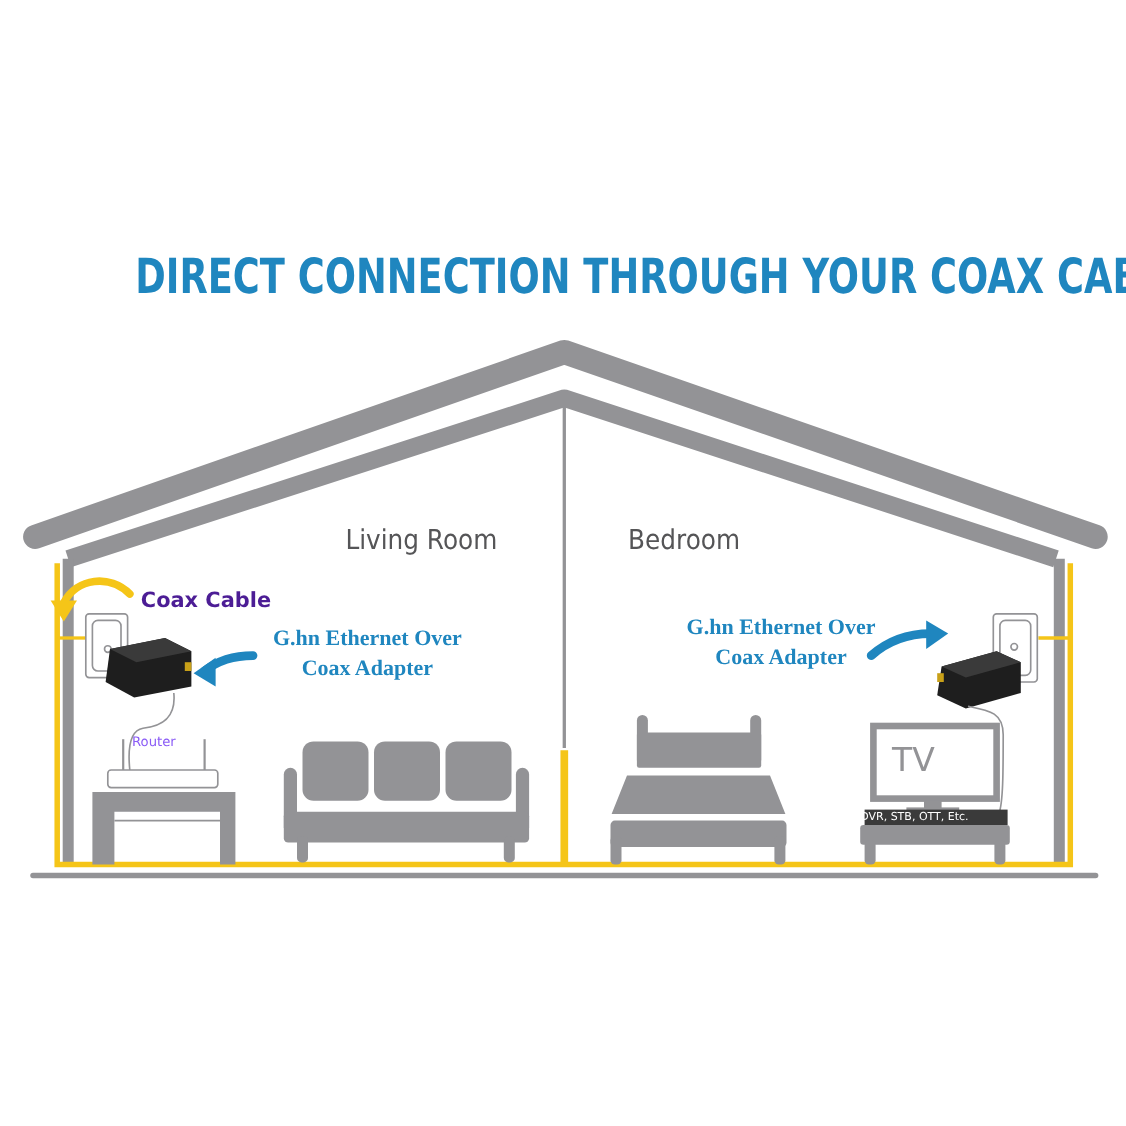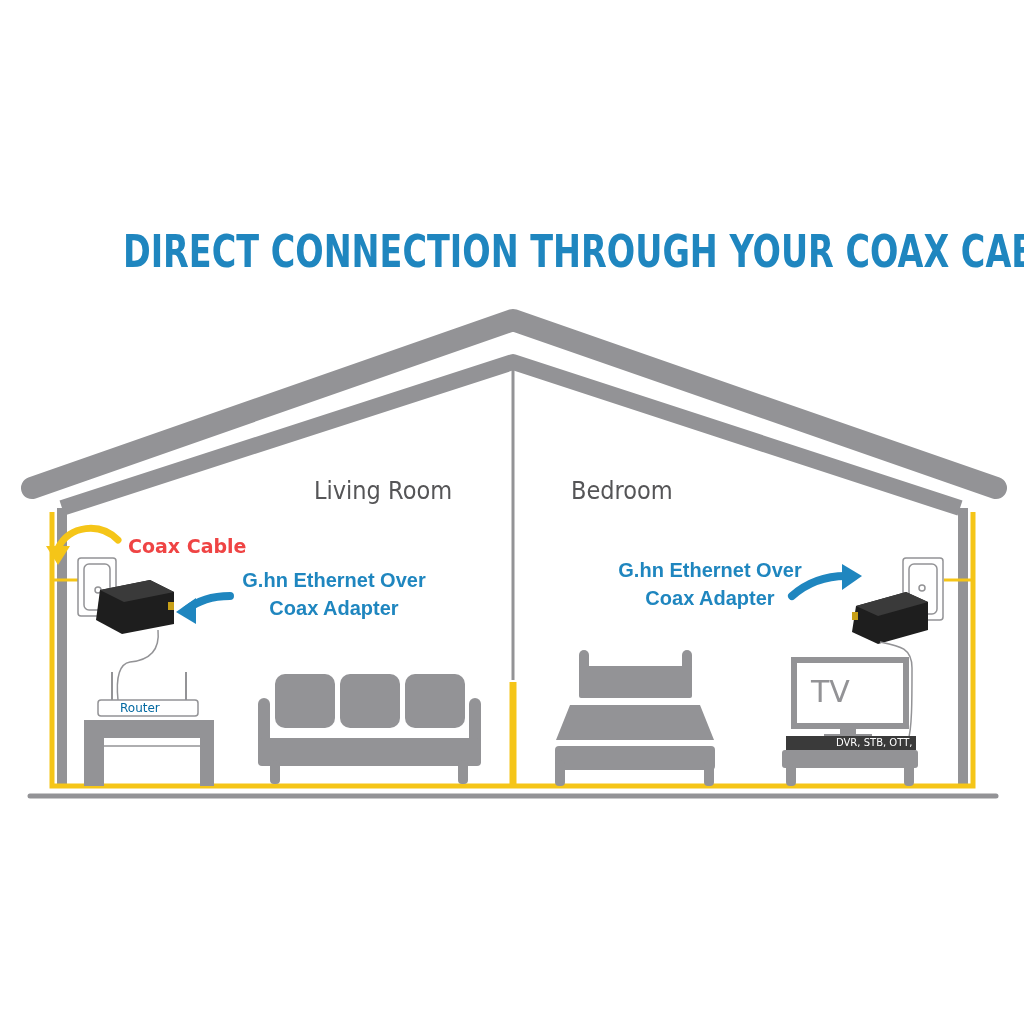--- a/index.html
+++ b/index.html
@@ -1,21 +1,21 @@
 <!DOCTYPE html>
 <html><head>
 <meta charset="utf-8">
 <style>
   html, body { margin:0; padding:0; background:#ffffff; }
   body { width:1024px; height:1024px; position:relative; overflow:hidden; font-family:"Liberation Sans", sans-serif; }
   .title { position:absolute; left:0; top:226px; width:1024px; text-align:center; color:#1f86bf; font-family:"DejaVu Sans", sans-serif; font-weight:bold; font-size:44px; letter-spacing:0px; transform:scaleX(0.76); transform-origin:center; white-space:nowrap; }
   svg.scene { position:absolute; left:0; top:0; }
   .room-label { position:absolute; color:#555557; font-family:"DejaVu Sans", sans-serif; font-size:25px; transform:scaleX(0.9); transform-origin:left; white-space:nowrap; }
-  .blue-label { position:absolute; color:#1f86bf; font-family:Liberation Sans, sans-serif; font-weight:bold; font-size:20px; text-align:center; line-height:28px; white-space:nowrap; }
-  .yellow-label { position:absolute; color:#ef4444; font-family:"DejaVu Sans", sans-serif; font-weight:bold; font-size:19px; white-space:nowrap; }
+  .blue-label { position:absolute; color:#1f86bf; font-family:Liberation Serif, serif; font-weight:bold; font-size:20px; text-align:center; line-height:28px; white-space:nowrap; }
+  .yellow-label { position:absolute; color:#4c1d95; font-family:"DejaVu Sans", sans-serif; font-weight:bold; font-size:19px; white-space:nowrap; }
   .small-label { position:absolute; font-family:"DejaVu Sans", sans-serif; white-space:nowrap; }
 </style>
 </head>
 <body>
 
 <svg class="scene" width="1024" height="1024" viewBox="0 0 1024 1024">
 
   <g>
     <path d="M32 488 L513 320 L996 488" fill="none" stroke="#939396" stroke-width="22" stroke-linecap="round" stroke-linejoin="round"></path>
 
@@ -128,15 +128,15 @@
 <div class="blue-label" style="left:226px; top:566px; width:216px;">
   <div>G.hn Ethernet Over</div>
   <div>Coax Adapter</div>
 </div>
 
 <div class="blue-label" style="left:602px; top:556px; width:216px;">
   <div>G.hn Ethernet Over</div>
   <div>Coax Adapter</div>
 </div>
 
-<div class="small-label" style="left:120px; top:701px; font-size:12px; color:#0369a1;">Router</div>
+<div class="small-label" style="left:120px; top:667px; font-size:12px; color:#8b5cf6;">Router</div>
 <div class="small-label" style="left:811px; top:674px; font-size:30px; color:#939396;">TV</div>
-<div class="small-label" style="left:836px; top:737px; font-size:10px; color:#ffffff;">DVR, STB, OTT, Etc.</div>
+<div class="small-label" style="left:782px; top:737px; font-size:10px; color:#ffffff;">DVR, STB, OTT, Etc.</div>
 
 </body></html>

